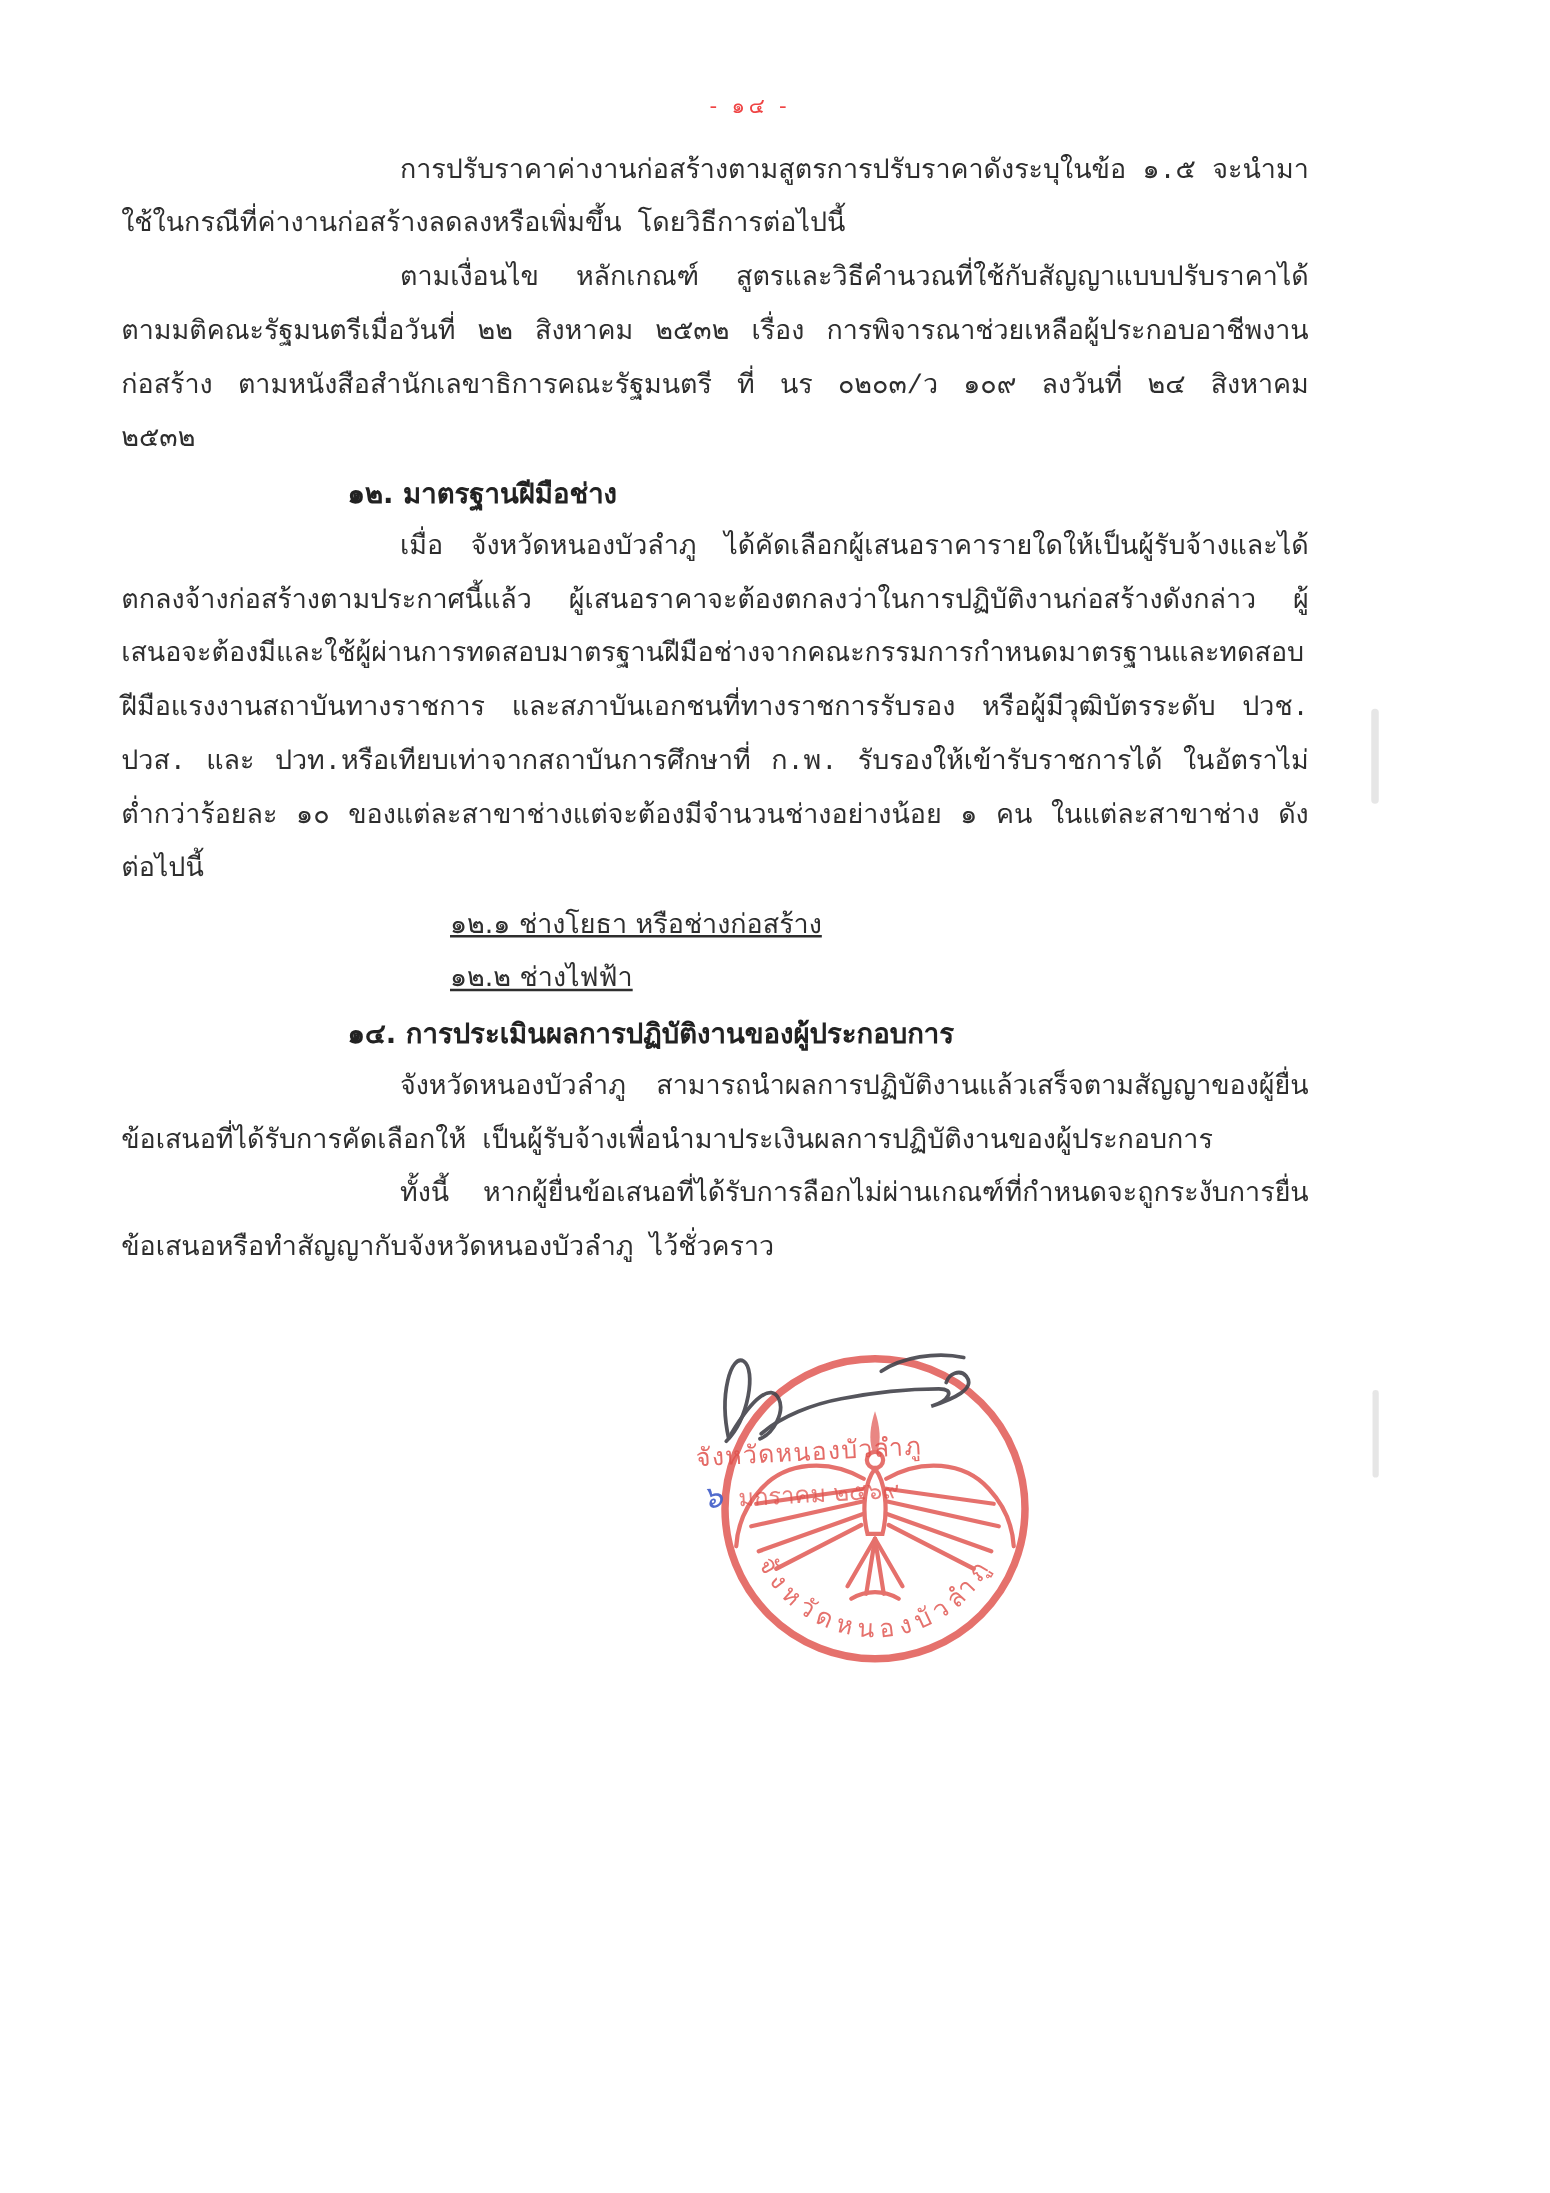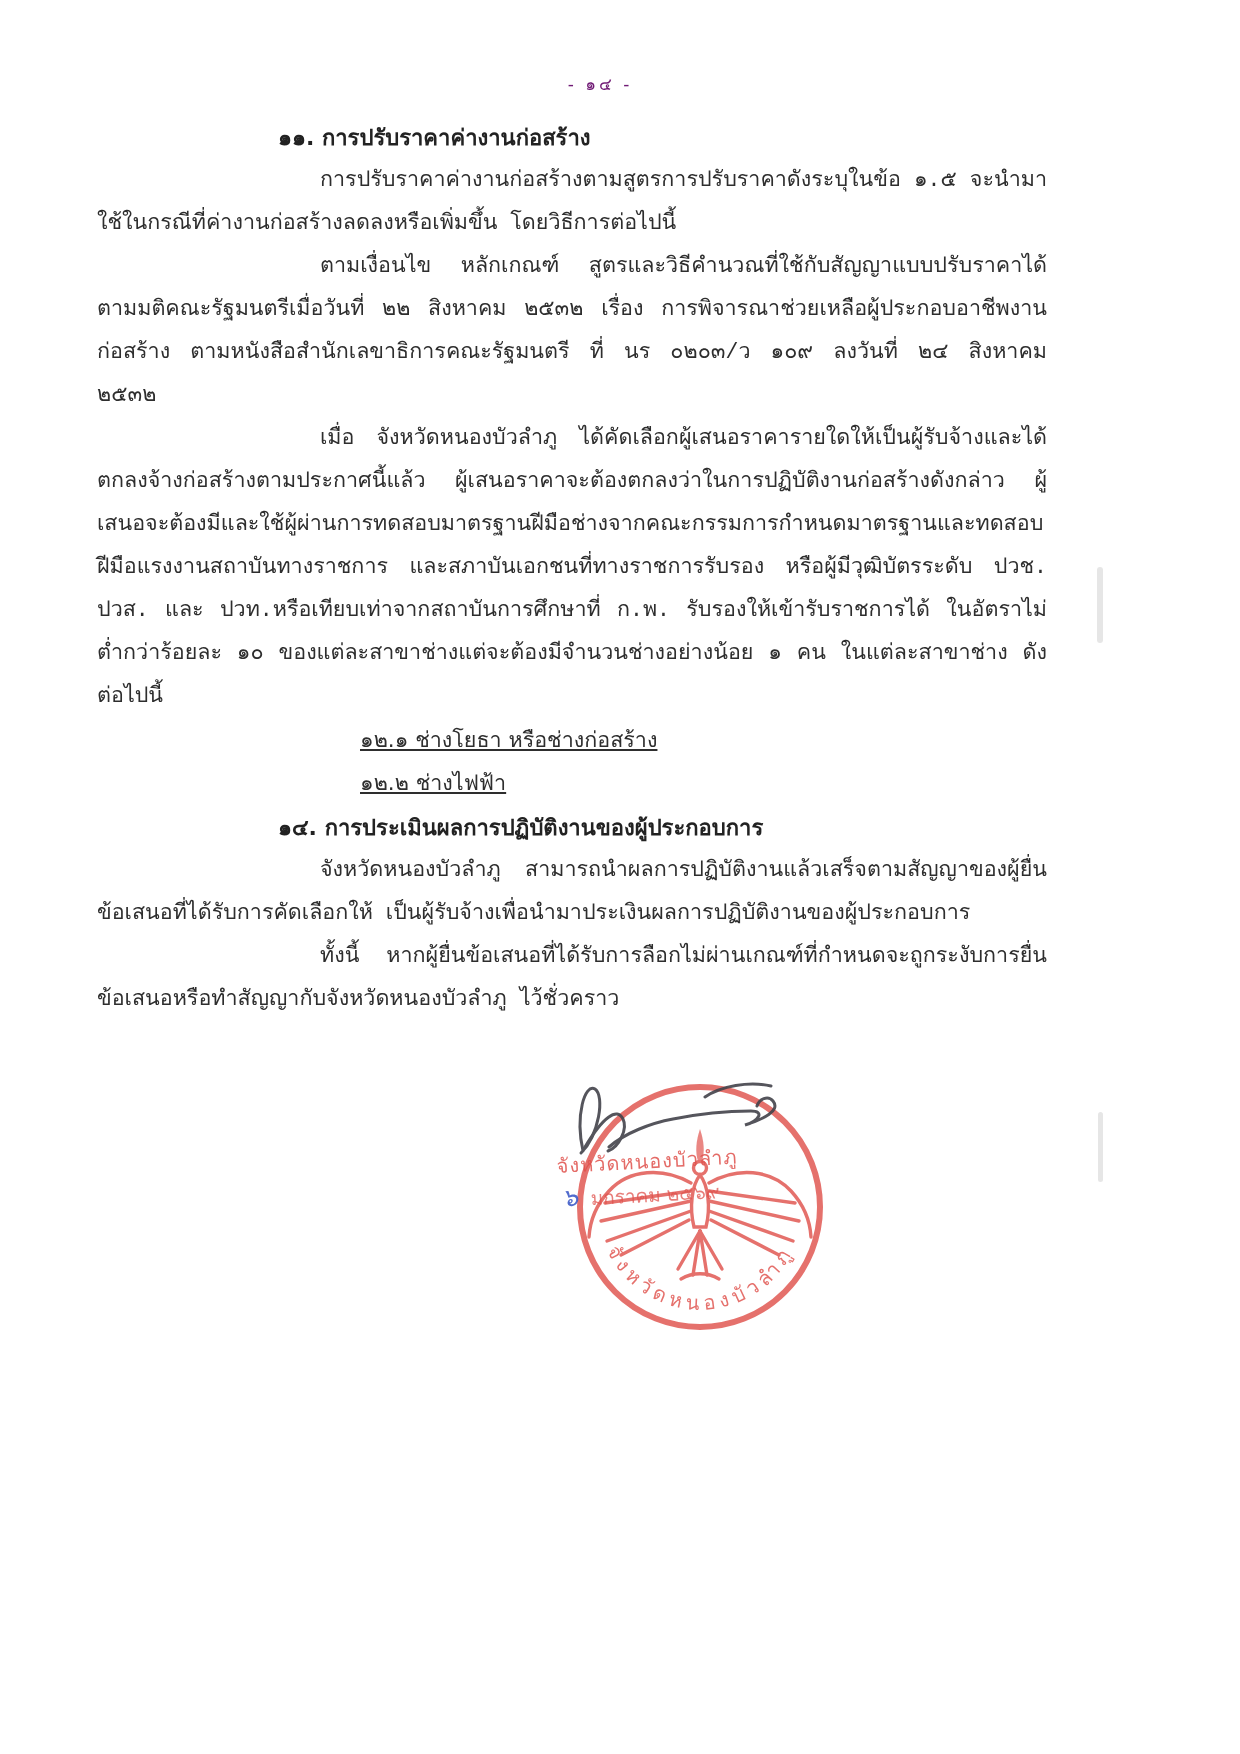--- a/index.html
+++ b/index.html
@@ -10,21 +10,21 @@
     background:#ffffff;
     font-family:"DejaVu Sans","Liberation Sans",sans-serif;
     color:#2e2e2e;
     overflow:hidden;
   }
   .pageno {
     position:absolute;
     top:70px; left:0; width:1200px;
     text-align:center;
     font-size:17px;
-    color:#701a75;
+    color:#ef4444;
     letter-spacing:3px;
   }
   .content {
     position:absolute;
     top:116px; left:97px; width:950px;
     font-size:21.5px;
     line-height:43px;
     text-align:justify;
   }
   .sec-heading {
@@ -65,24 +65,24 @@
 </style>
 </head>
 <body>
 
 <div class="page">
 
   <div class="pageno">- ๑๔ -</div>
 
   <div class="content">
 
-    <p class="sec-heading">๑๑. การปรับราคาค่างานก่อสร้าง</p>
     <p class="para">การปรับราคาค่างานก่อสร้างตามสูตรการปรับราคาดังระบุในข้อ ๑.๕ จะนำมาใช้ในกรณีที่ค่างานก่อสร้างลดลงหรือเพิ่มขึ้น โดยวิธีการต่อไปนี้</p>
     <p class="para">ตามเงื่อนไข หลักเกณฑ์ สูตรและวิธีคำนวณที่ใช้กับสัญญาแบบปรับราคาได้ตามมติคณะรัฐมนตรีเมื่อวันที่ ๒๒ สิงหาคม ๒๕๓๒ เรื่อง การพิจารณาช่วยเหลือผู้ประกอบอาชีพงานก่อสร้าง ตามหนังสือสำนักเลขาธิการคณะรัฐมนตรี ที่ นร ๐๒๐๓/ว ๑๐๙ ลงวันที่ ๒๔ สิงหาคม ๒๕๓๒</p>
 
+    <p class="sec-heading">๑๒.  มาตรฐานฝีมือช่าง</p>
     <p class="para">เมื่อ จังหวัดหนองบัวลำภู ได้คัดเลือกผู้เสนอราคารายใดให้เป็นผู้รับจ้างและได้ตกลงจ้างก่อสร้างตามประกาศนี้แล้ว ผู้เสนอราคาจะต้องตกลงว่าในการปฏิบัติงานก่อสร้างดังกล่าว ผู้เสนอจะต้องมีและใช้ผู้ผ่านการทดสอบมาตรฐานฝีมือช่างจากคณะกรรมการกำหนดมาตรฐานและทดสอบฝีมือแรงงานสถาบันทางราชการ และสภาบันเอกชนที่ทางราชการรับรอง หรือผู้มีวุฒิบัตรระดับ ปวช. ปวส. และ ปวท.หรือเทียบเท่าจากสถาบันการศึกษาที่ ก.พ. รับรองให้เข้ารับราชการได้ ในอัตราไม่ต่ำกว่าร้อยละ ๑๐ ของแต่ละสาขาช่างแต่จะต้องมีจำนวนช่างอย่างน้อย ๑ คน ในแต่ละสาขาช่าง ดังต่อไปนี้</p>
     <p class="item">๑๒.๑ ช่างโยธา หรือช่างก่อสร้าง</p>
     <p class="item">๑๒.๒ ช่างไฟฟ้า</p>
 
 
     <div class="gap-sm"></div>
 
     <p class="sec-heading">๑๔. การประเมินผลการปฏิบัติงานของผู้ประกอบการ</p>
     <p class="para">จังหวัดหนองบัวลำภู สามารถนำผลการปฏิบัติงานแล้วเสร็จตามสัญญาของผู้ยื่นข้อเสนอที่ได้รับการคัดเลือกให้ เป็นผู้รับจ้างเพื่อนำมาประเงินผลการปฏิบัติงานของผู้ประกอบการ</p>
     <p class="para">ทั้งนี้ หากผู้ยื่นข้อเสนอที่ได้รับการลือกไม่ผ่านเกณฑ์ที่กำหนดจะถูกระงับการยื่นข้อเสนอหรือทำสัญญากับจังหวัดหนองบัวลำภู ไว้ชั่วคราว</p>

